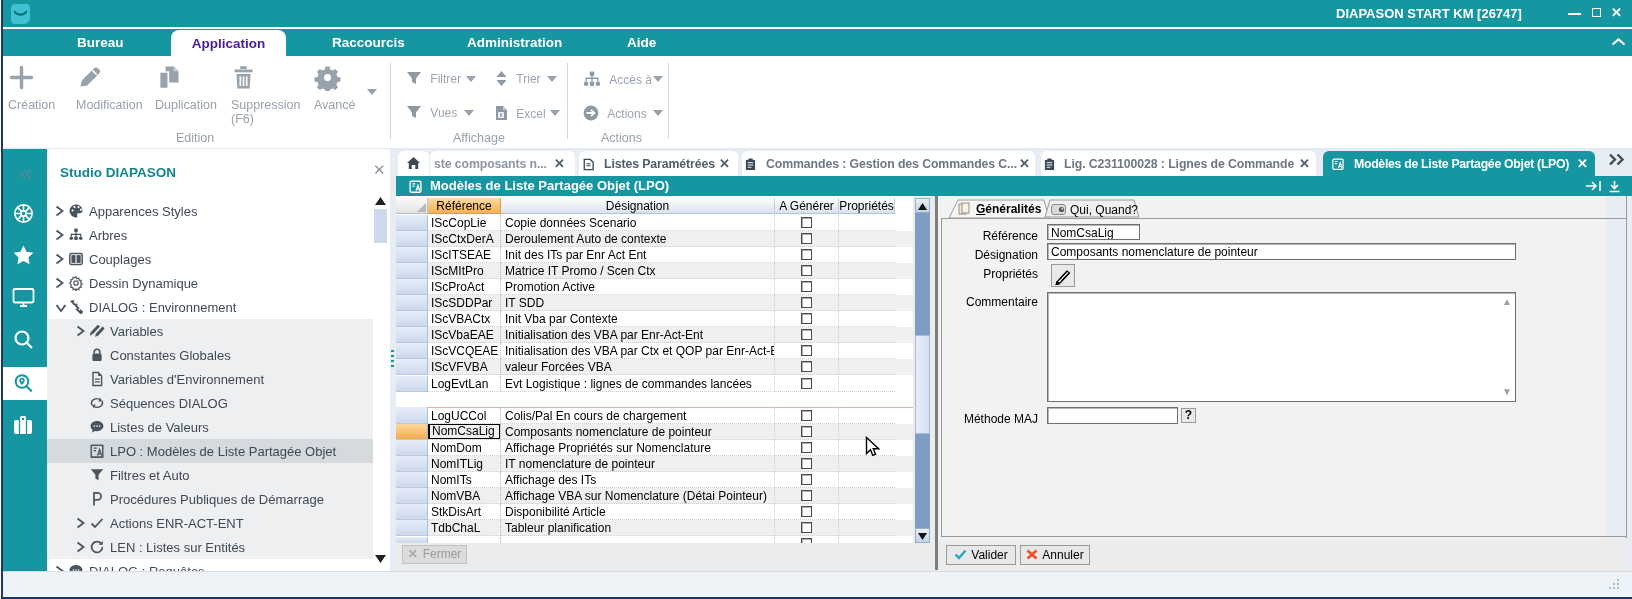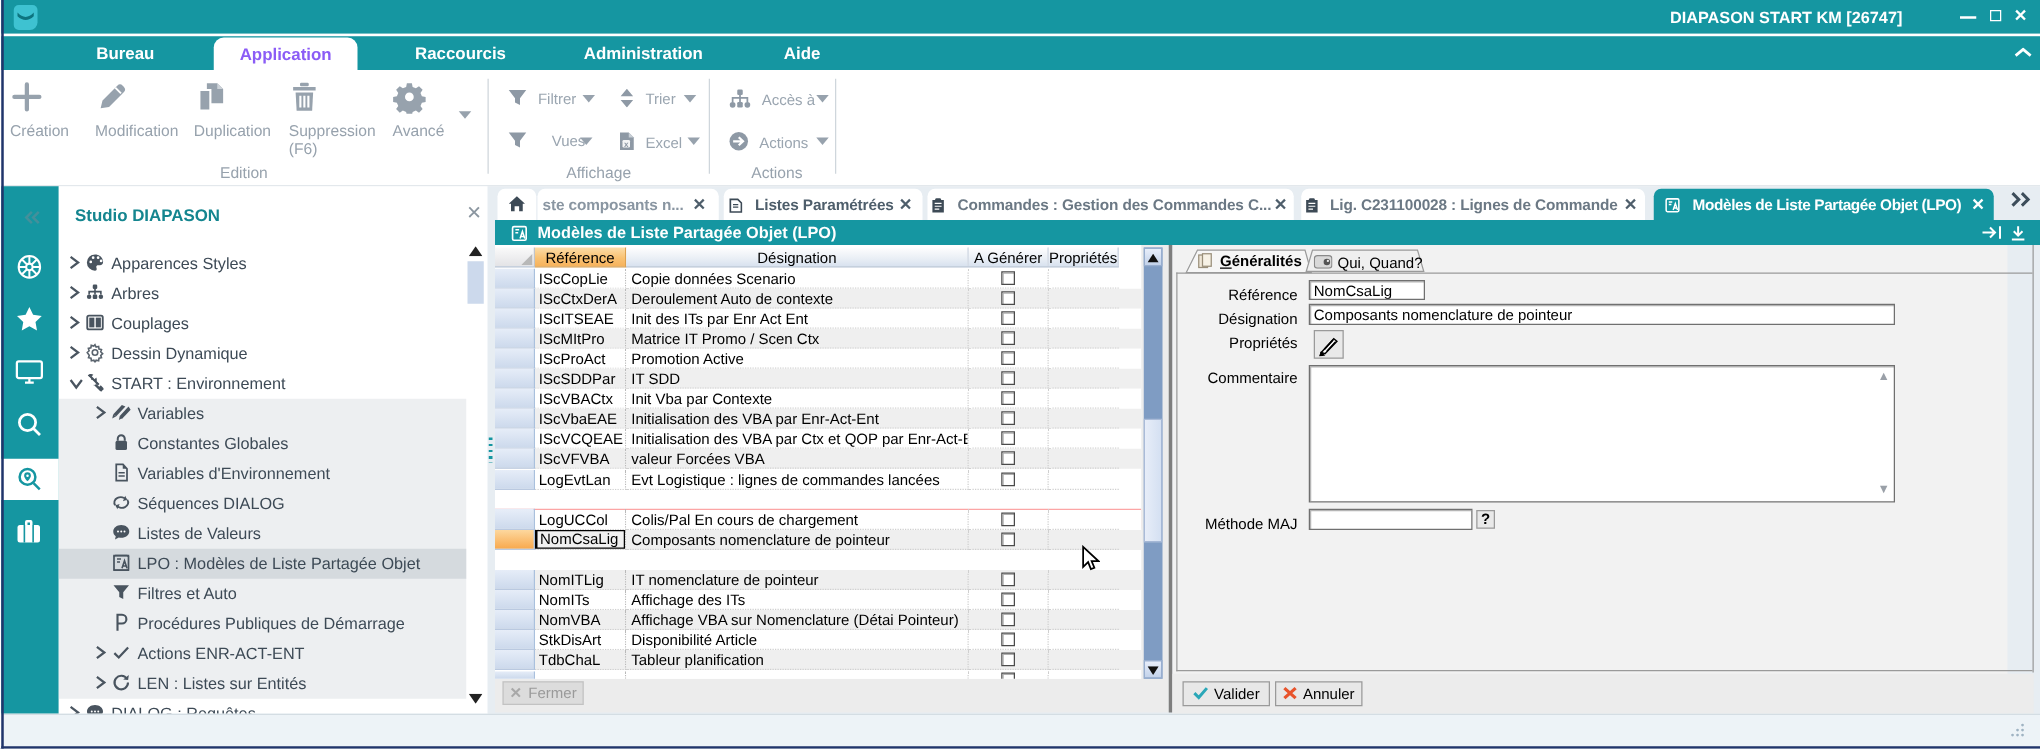--- a/index.html
+++ b/index.html
@@ -8,21 +8,21 @@
 
 #titlebar { left:0; top:0; width:1632px; height:27px; background:#1596a1; }
 #appico { left:11px; top:4px; width:19px; height:20px; background:#3ec2d1; border-radius:4px 4px 6px 4px; }
 #appico svg { position:absolute; left:2px; top:5px; }
 #wtitle { left:1336px; top:6px; width:176px; text-align:center; color:#fff; font-size:13px; font-weight:bold; white-space:nowrap; }
 .wbtn { top:6px; color:#fff; font-size:14px; }
 #sepline { left:0; top:27px; width:1632px; height:2px; background:#fff; }
 #menuband { left:0; top:29px; width:1632px; height:27px; background:#1596a1; }
 .mtab { position:absolute; top:6px; color:#fff; font-size:13.5px; font-weight:bold; }
 #apptab { left:171px; top:1px; width:115px; height:26px; background:#fff; border-radius:8px 8px 0 0; text-align:center; }
-#apptab span { color:#8b5cf6; font-size:13.5px; font-weight:bold; line-height:27px; }
+#apptab span { color:#4c1d95; font-size:13.5px; font-weight:bold; line-height:27px; }
 
 
 
 #ribbon { left:0; top:56px; width:1632px; height:93px; background:#fff; border-bottom:1px solid #e3e8ec; }
 .bigbtn { position:absolute; top:8px; color:#97a2ad; font-size:12.5px; }
 .bigbtn svg { display:inline-block; }
 .bigbtn .lab { margin-top:4px; line-height:14px; }
 .grplab { position:absolute; top:75px; color:#97a2ad; font-size:12.5px; }
 .vsep { position:absolute; top:7px; width:1px; height:76px; background:#cfd6dc; }
 .sbtn { position:absolute; color:#9aa5b0; font-size:12px; }
@@ -177,21 +177,21 @@
         <path fill="#8e99a5" d="M6.5 0l5 6h-10zM6.5 15l-5-6h10z"></path>
       </svg>
     <span style="margin-left:5px">Trier</span></div>
   <div class="abs" style="left:547px;top:20px">
       <span class="darr"></span>
     </div>
   <div class="sbtn" style="left:406px;top:49px">
     <svg width="16" height="15" viewBox="0 0 16 15">
         <path fill="#8e99a5" d="M1 1h14L10 7.5V13l-4-2V7.5z"></path>
       </svg>
-    <span style="margin-left:16px">Vues</span></div>
+    <span style="margin-left:5px">Vues</span></div>
   <div class="abs" style="left:464px;top:54px">
       <span class="darr"></span>
     </div>
   <div class="sbtn" style="left:494px;top:49px">
     <svg width="14" height="16" viewBox="0 0 14 16">
         <path d="M2 1h7l4 4v10H2z" fill="#8e99a5"></path>
         <path d="M9 1v4h4" fill="#c8cfd6"></path>
         <rect x="4" y="7" width="6" height="6" rx="1" fill="#fff" opacity=".9"></rect>
         <text x="7" y="12.4" font-size="6.5" font-weight="bold" text-anchor="middle" fill="#8e99a5" font-family="Liberation Sans">x</text>
       </svg>
@@ -309,21 +309,21 @@
               <path d="M8 1.8l.9 1.9 2-.5.3 2 2 .4-.6 1.9 1.5 1.4-1.5 1.4.6 1.9-2 .4-.3 2-2-.5-.9 1.9-.9-1.9-2 .5-.3-2-2-.4.6-1.9L1.8 8l1.5-1.4-.6-1.9 2-.4.3-2 2 .5z"></path>
             </g>
           </svg></span><span class="tlb">Dessin Dynamique</span></div>
 <div class="trow"><span class="chev"><svg width="12" height="10" viewBox="0 0 12 10">
             <path d="M1.5 2l4.5 6 4.5-6" fill="none" stroke="#4a5560" stroke-width="1.8"></path>
           </svg></span><span class="tic"><svg width="16" height="16" viewBox="0 0 16 16">
             <g fill="#49545f">
               <path d="M2.2 2.2l1.8-.6 7.6 7.6-1.2 1.2L2.8 2.8zM12.6 10.2l1.9 1.9c.5.5.5 1.3 0 1.8s-1.3.5-1.8 0l-1.9-1.9z"></path>
               <path d="M13.7 2.3c-1.2-1.2-3-1.4-4.4-.6l2.1 2.1-.4 1.9-1.9.4-2.1-2.1c-.8 1.4-.6 3.2.6 4.4l-5 5c-.5.5-.5 1.3 0 1.8l-.4-.4c.5.5 1.3.5 1.8 0l5-5c1.2 1.2-3-1.4-4.4-.6z" transform="translate(16,0) scale(-1,1)"></path>
             </g>
-          </svg></span><span class="tlb">START : Environnement</span></div>
+          </svg></span><span class="tlb">DIALOG : Environnement</span></div>
     <div id="treekids">
     <div class="trow"><span class="chev chin"><svg width="9" height="12" viewBox="0 0 9 12">
               <path d="M1.5 1.5l6 4.5-6 4.5" fill="none" stroke="#4a5560" stroke-width="1.8"></path>
             </svg></span><span class="tic"><svg width="16" height="16" viewBox="0 0 16 16">
               <g fill="#49545f">
                 <path d="M1.5 9.5L8.5 2l2.8 1.2L4 11z"></path>
                 <path d="M1.5 9.5l-.7 3.2 3.2-1.7z"></path>
                 <path d="M6.8 12.2L13.8 4.7l1.7 2.5-7 7.5z" transform="translate(0,-1.5)"></path>
                 <path d="M6.8 12.2l-.7 3.2 3.2-1.7z" transform="translate(0,-1.5)"></path>
               </g>
@@ -565,20 +565,27 @@
       </div>
 <div class="grow" style="top:227.8px;background:#efefef">
         <div class="rsel selr"></div>
         <div class="rref" style="padding:0">
           <div class="editcell">NomCsaLig</div>
         </div>
         <div class="rdes">Composants nomenclature de pointeur</div>
         <div class="rgen"><span class="cb"></span></div>
         <div class="rpro"></div>
       </div>
+<div class="grow" style="top:243.9px;background:#ffffff">
+        <div class="rsel"></div>
+        <div class="rref">NomDom</div>
+        <div class="rdes">Affichage Propriétés sur Nomenclature</div>
+        <div class="rgen"><span class="cb"></span></div>
+        <div class="rpro"></div>
+      </div>
 <div class="grow" style="top:260.0px;background:#efefef">
         <div class="rsel"></div>
         <div class="rref">NomITLig</div>
         <div class="rdes">IT nomenclature de pointeur</div>
         <div class="rgen"><span class="cb"></span></div>
         <div class="rpro"></div>
       </div>
 <div class="grow" style="top:276.1px;background:#ffffff">
         <div class="rsel"></div>
         <div class="rref">NomITs</div>

